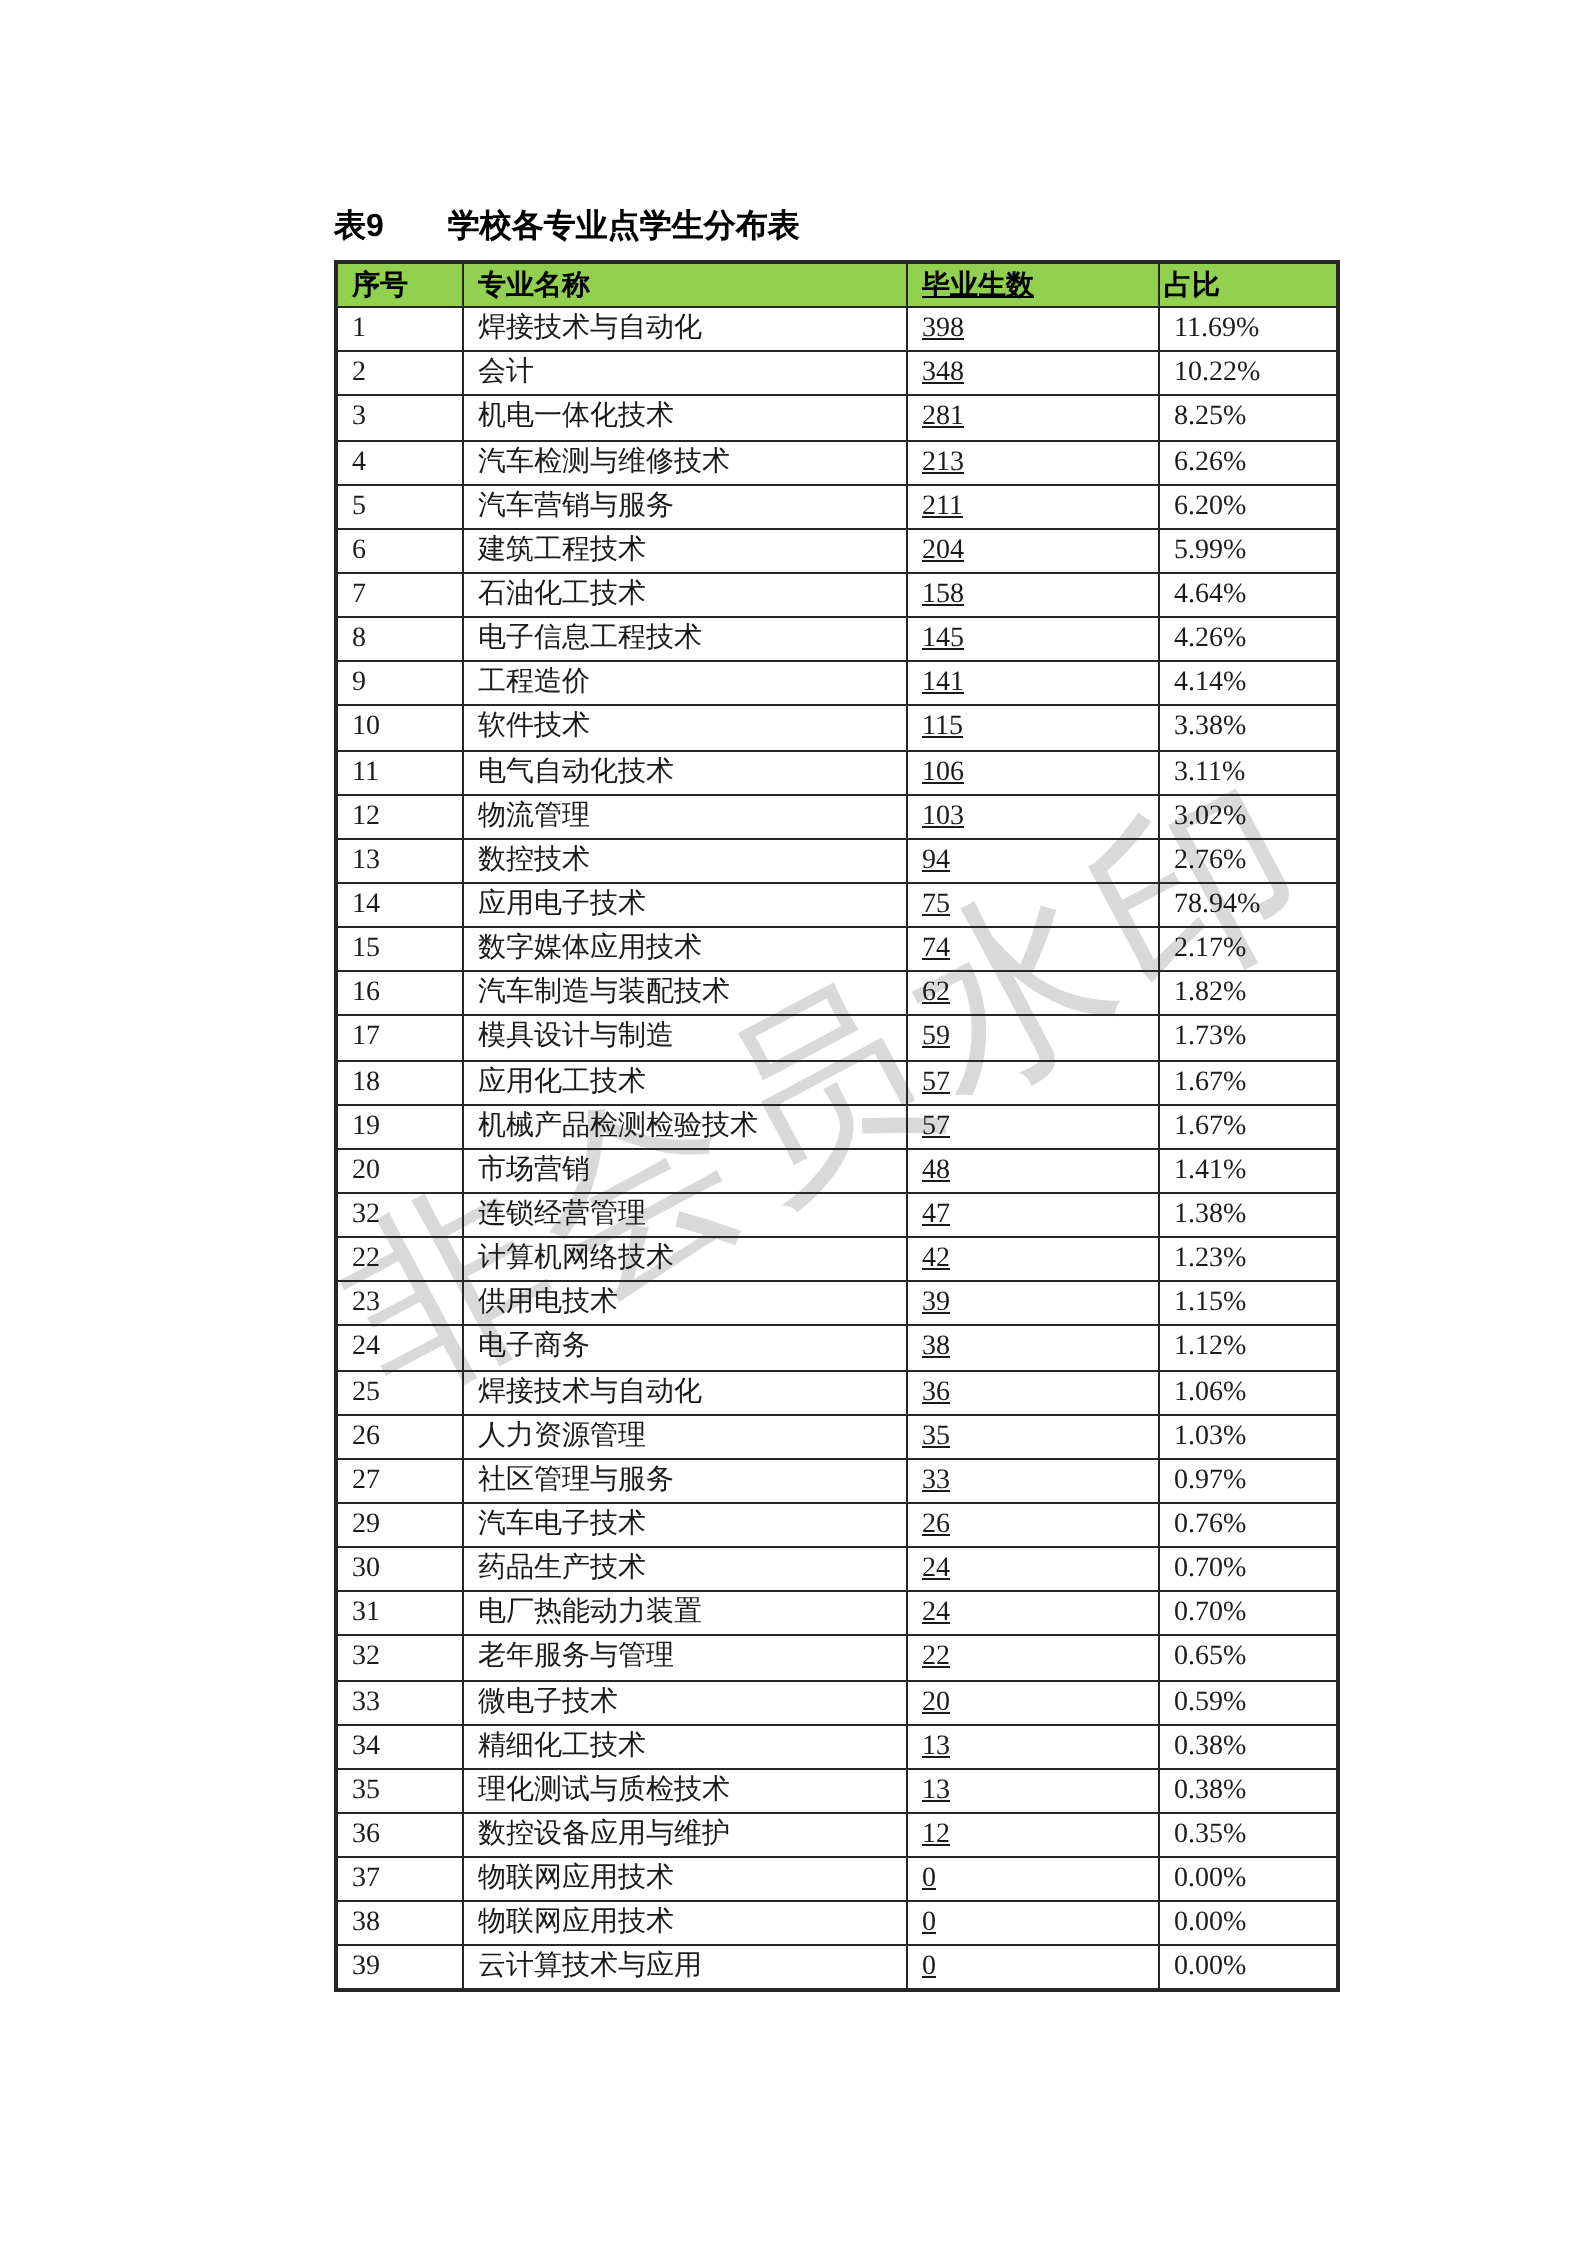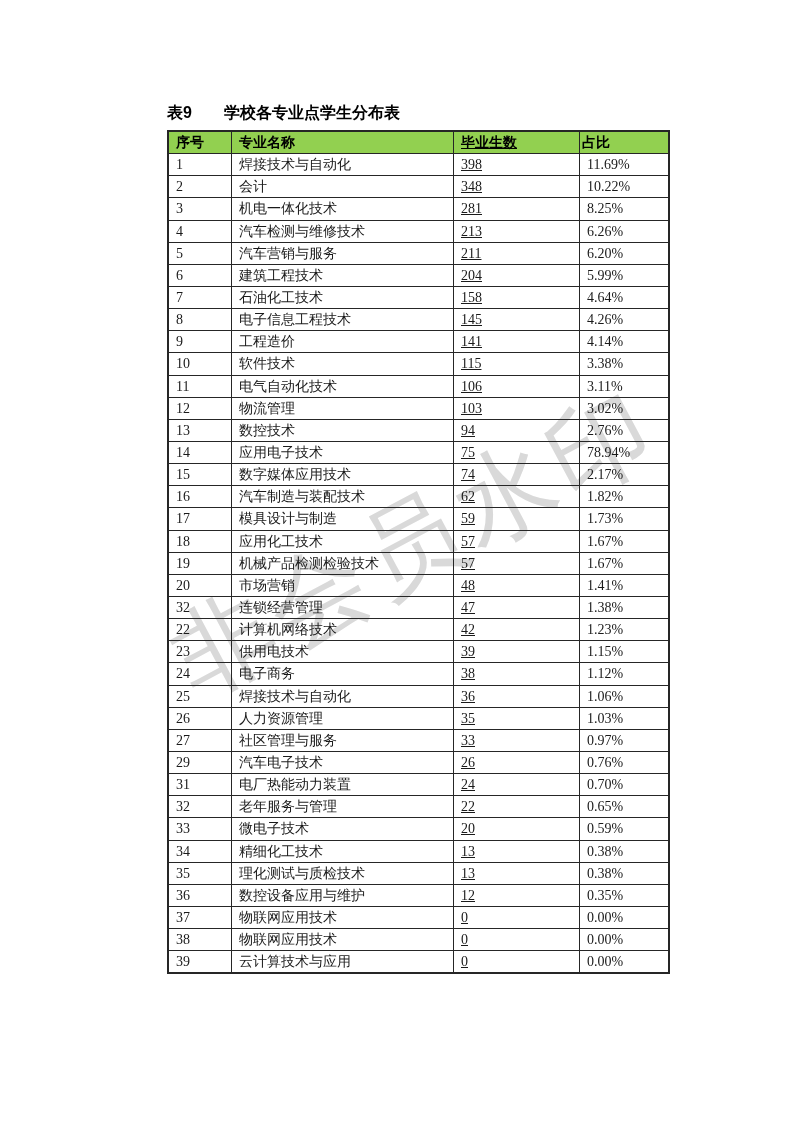--- a/index.html
+++ b/index.html
@@ -273,20 +273,26 @@
           <td class="col-2">33</td>
           <td class="col-3">0.97%</td>
         </tr>
         <tr>
           <td class="col-0">29</td>
           <td class="col-1">汽车电子技术</td>
           <td class="col-2">26</td>
           <td class="col-3">0.76%</td>
         </tr>
         <tr>
+          <td class="col-0">30</td>
+          <td class="col-1">药品生产技术</td>
+          <td class="col-2">24</td>
+          <td class="col-3">0.70%</td>
+        </tr>
+        <tr>
           <td class="col-0">31</td>
           <td class="col-1">电厂热能动力装置</td>
           <td class="col-2">24</td>
           <td class="col-3">0.70%</td>
         </tr>
         <tr>
           <td class="col-0">32</td>
           <td class="col-1">老年服务与管理</td>
           <td class="col-2">22</td>
           <td class="col-3">0.65%</td>

